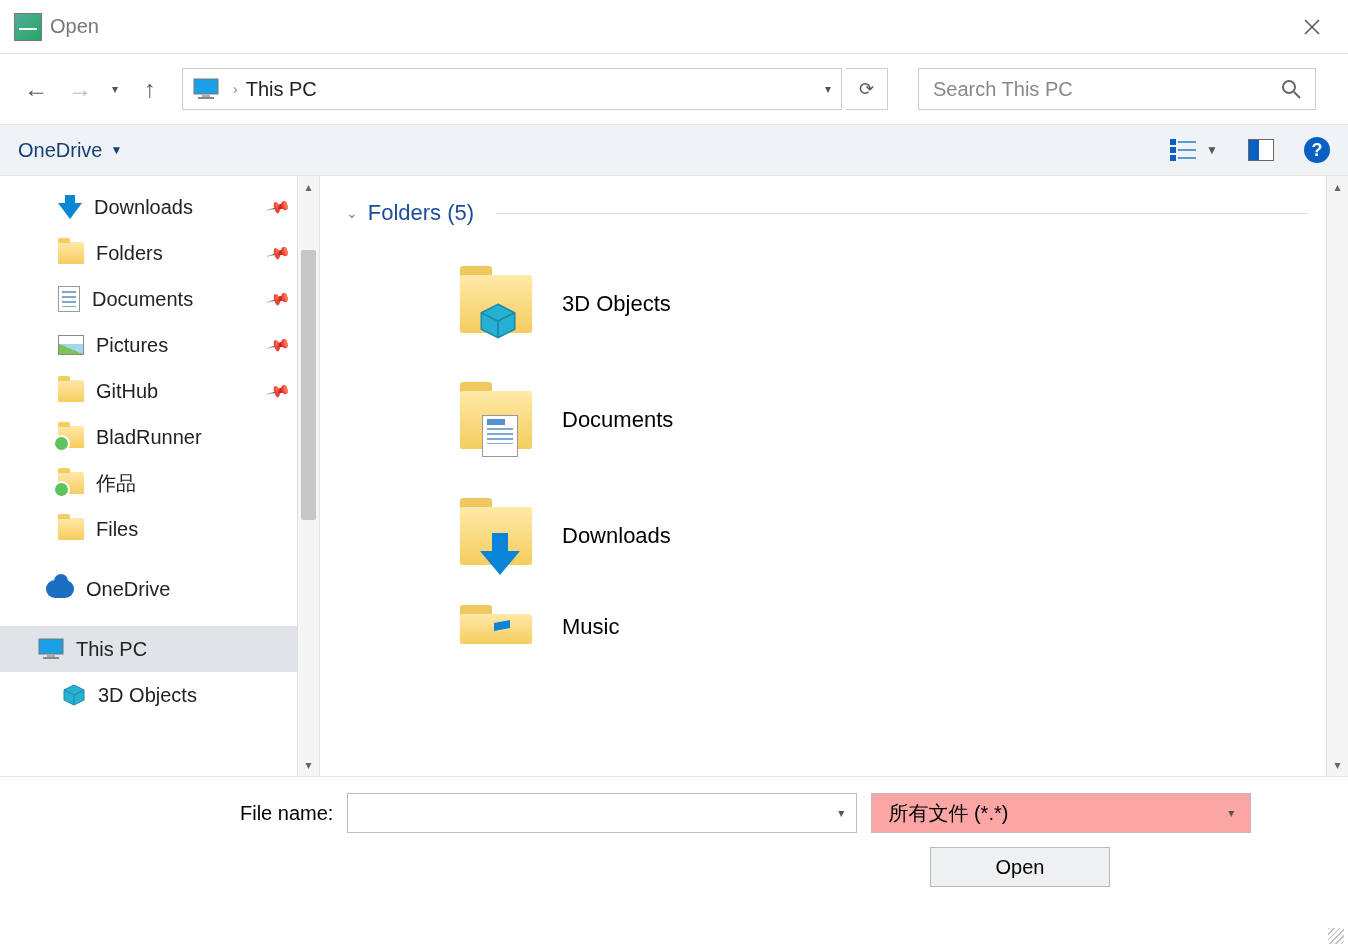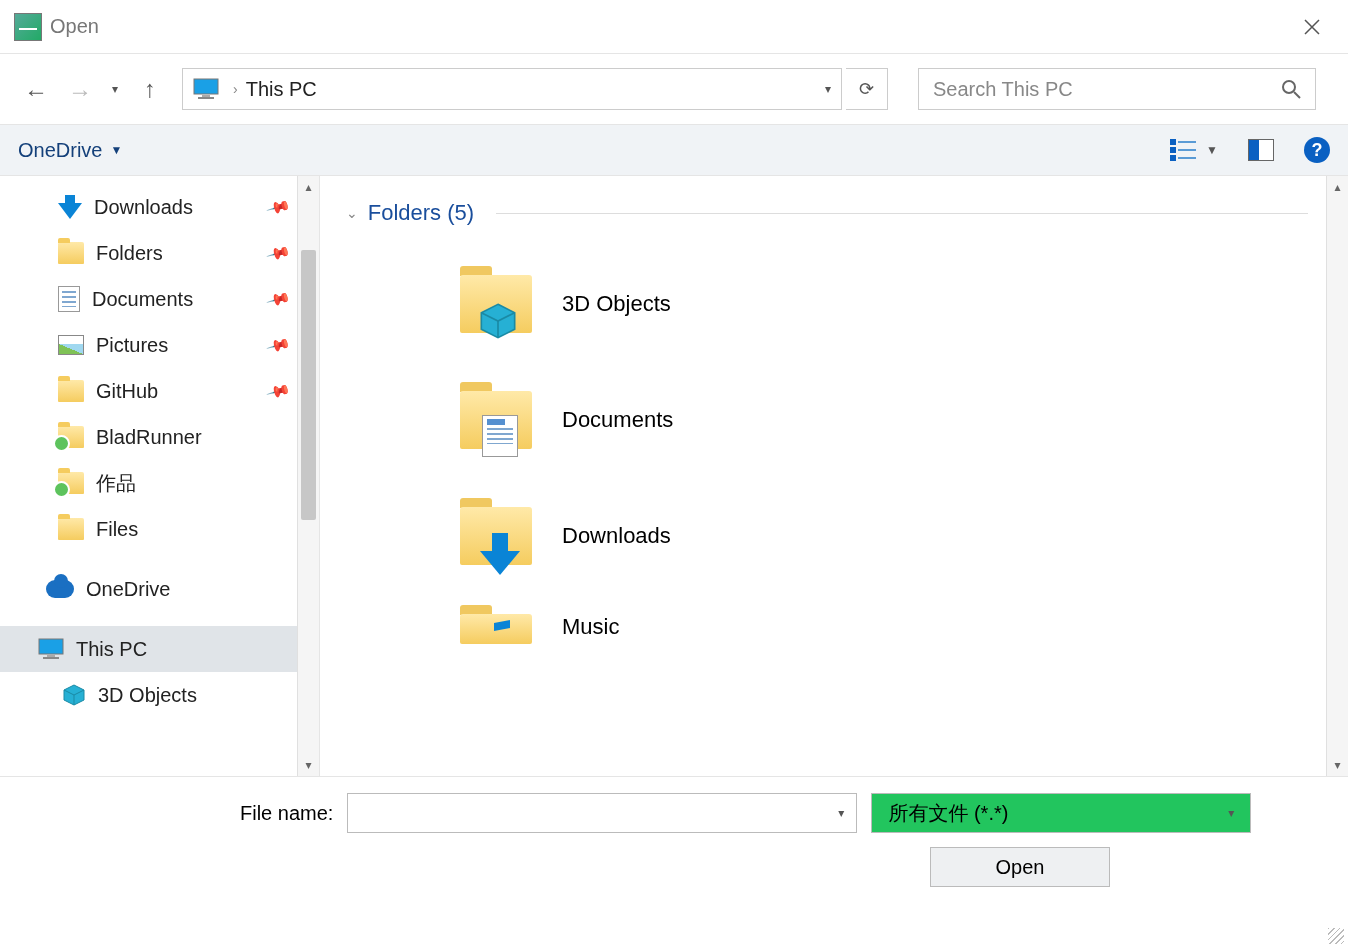--- a/index.html
+++ b/index.html
@@ -97,21 +97,21 @@
 .overlay.dl .stem2 { width:16px; height:18px; background:#0a84d6; margin:0 auto;}
 .overlay.dl .arr2 { width:0;height:0; border-left:20px solid transparent; border-right:20px solid transparent; border-top:24px solid #0a84d6;}
 .overlay.music { left:24px; bottom:-14px; width:30px; height:40px; }
 
 
 .bottom { border-top:1px solid #e5e5e5; padding: 16px 36px 18px 20px; }
 .file-row { display:flex; align-items:center; gap:14px; }
 .file-label { font-size:20px; margin-left:220px; }
 .file-input { width:510px; height:40px; border:1px solid #bbb; display:flex; align-items:center; justify-content:flex-end; padding-right:12px; }
 .file-input .dd { color:#555; font-size:12px;}
-.filter-select { width:380px; height:40px; border:1px solid #bbb; background:#22c55e; display:flex; align-items:center; padding:0 16px; font-size:20px; }
+.filter-select { width:380px; height:40px; border:1px solid #bbb; background:#fca5a5; display:flex; align-items:center; padding:0 16px; font-size:20px; }
 .filter-select .dd { margin-left:auto; color:#555; font-size:12px;}
 .btn-row { display:flex; gap:14px; margin-top:14px; margin-left:910px; }
 .btn { width:180px; height:40px; border:1px solid #bbb; background:#eef0f2; display:flex; align-items:center; justify-content:center; font-size:20px; }
 .resize-grip { position:absolute; right:4px; bottom:4px; width:16px; height:16px; background:repeating-linear-gradient(135deg,#bbb 0 1px, transparent 1px 4px); }
 
 svg { display:block; }
 </style>
 </head>
 <body>
 

